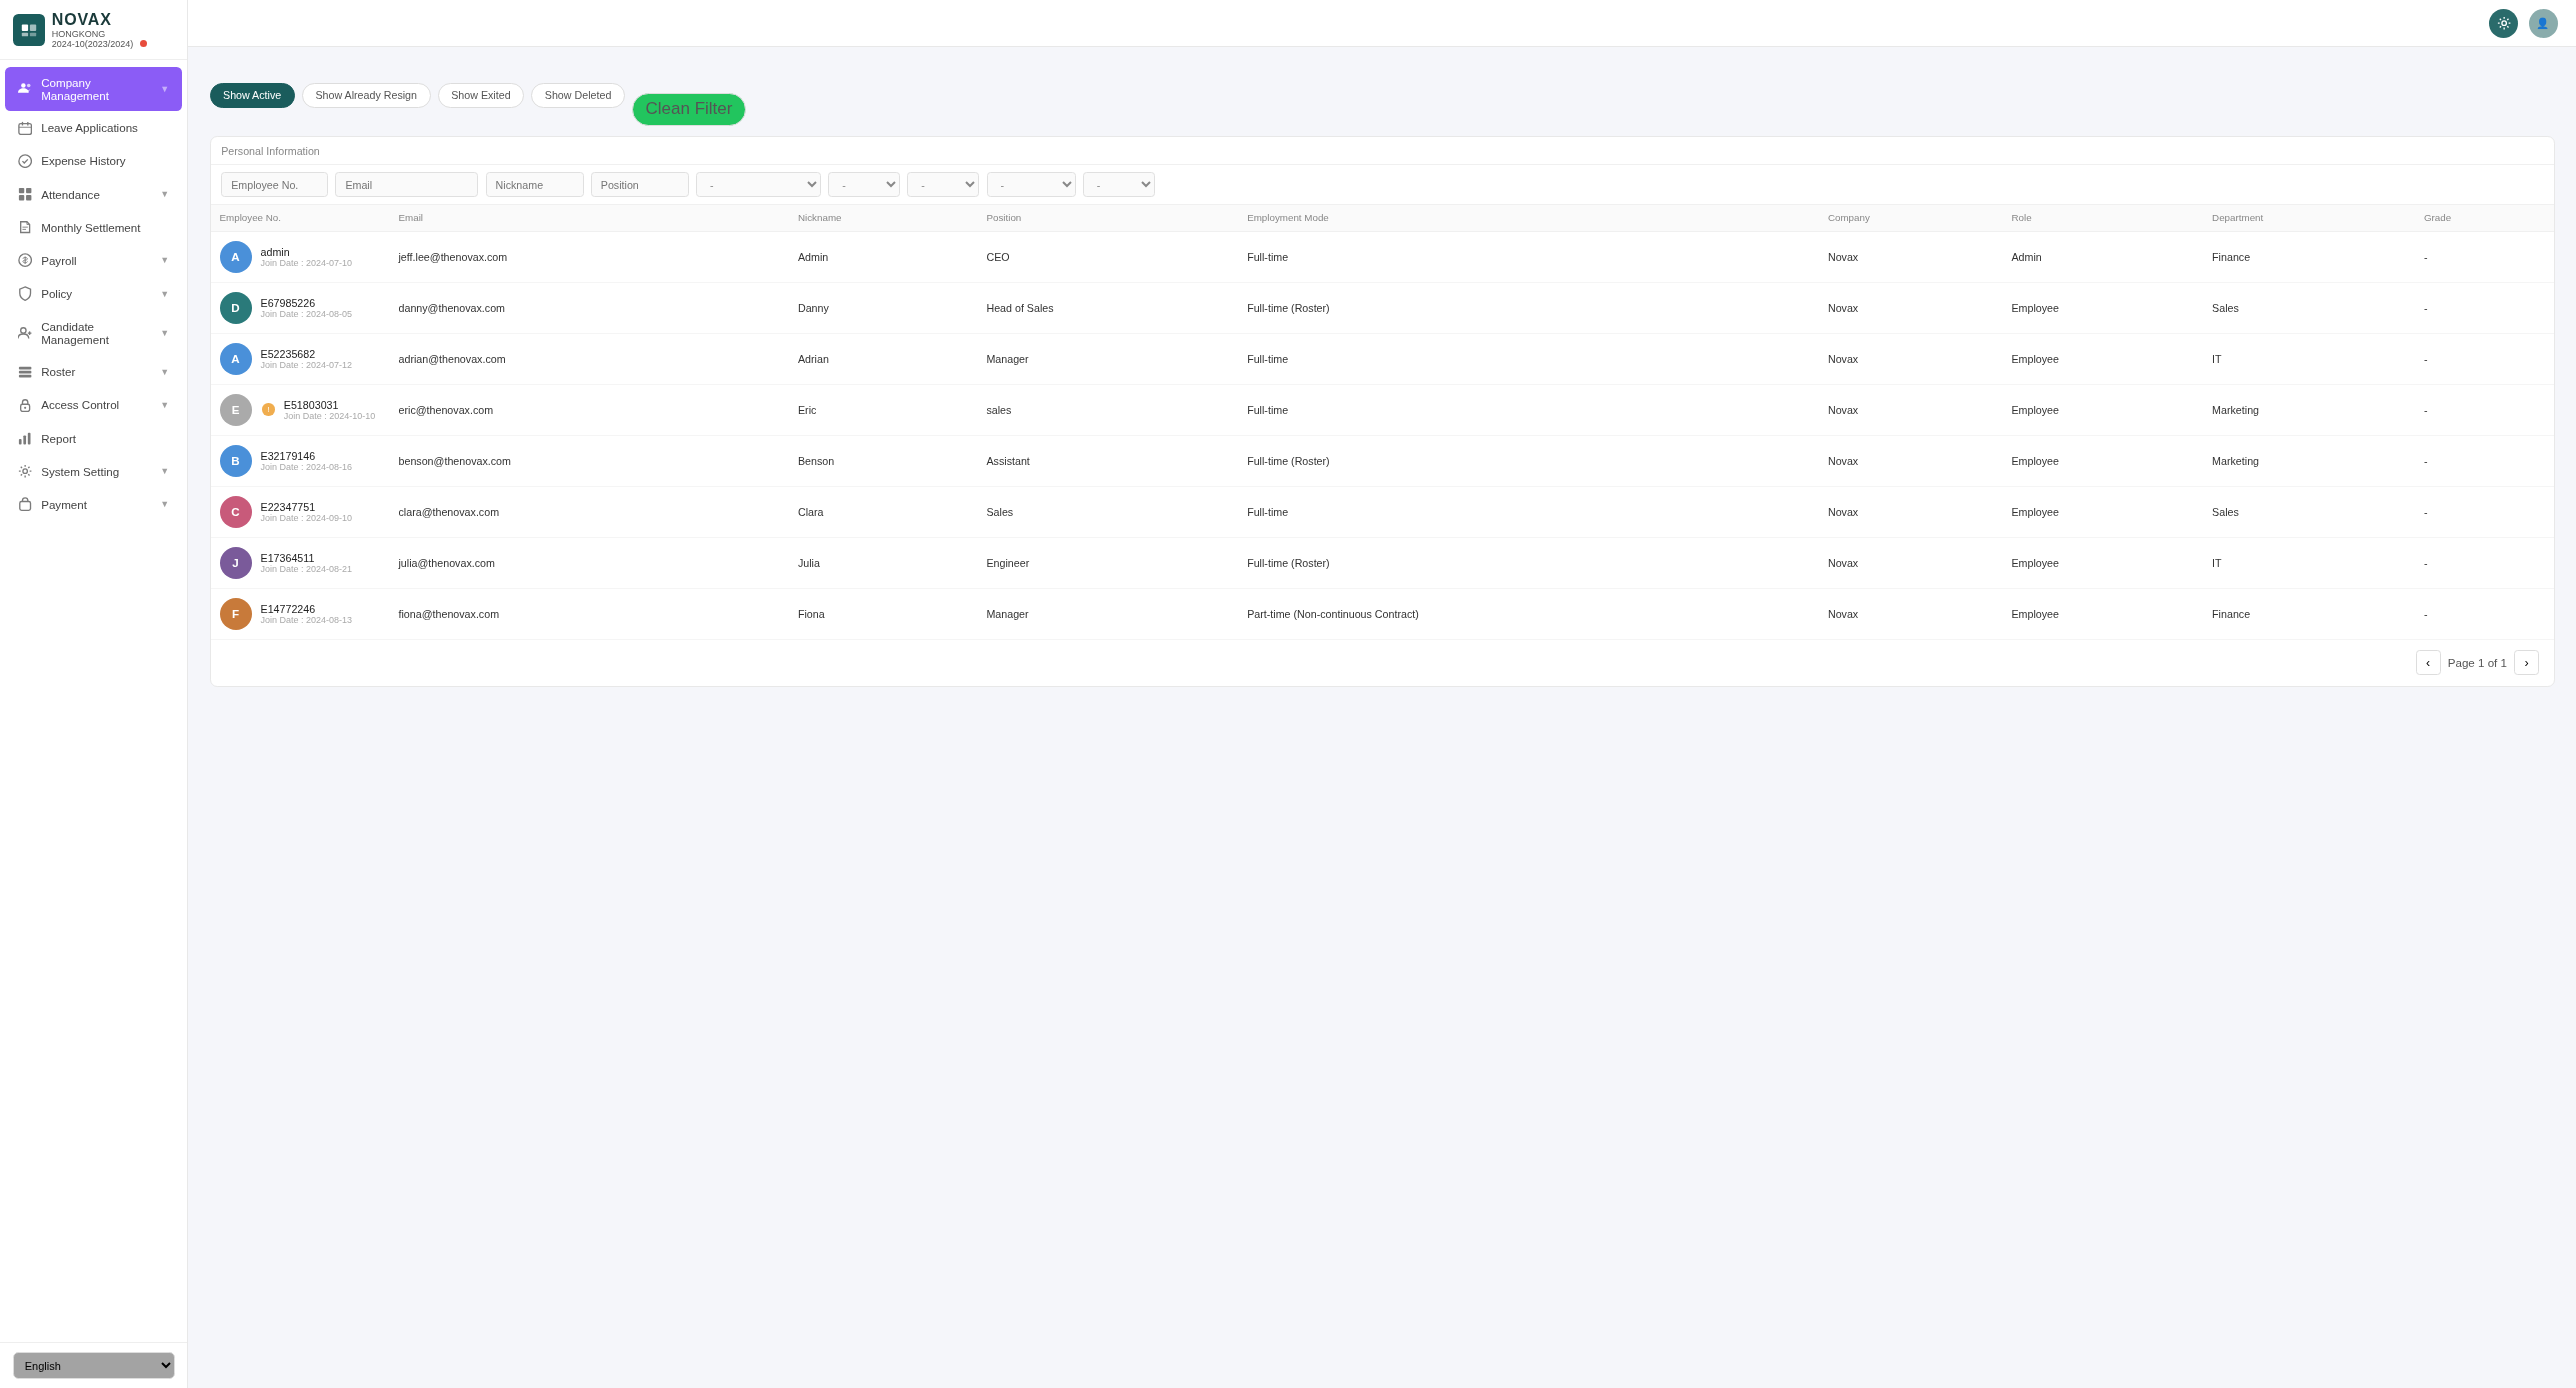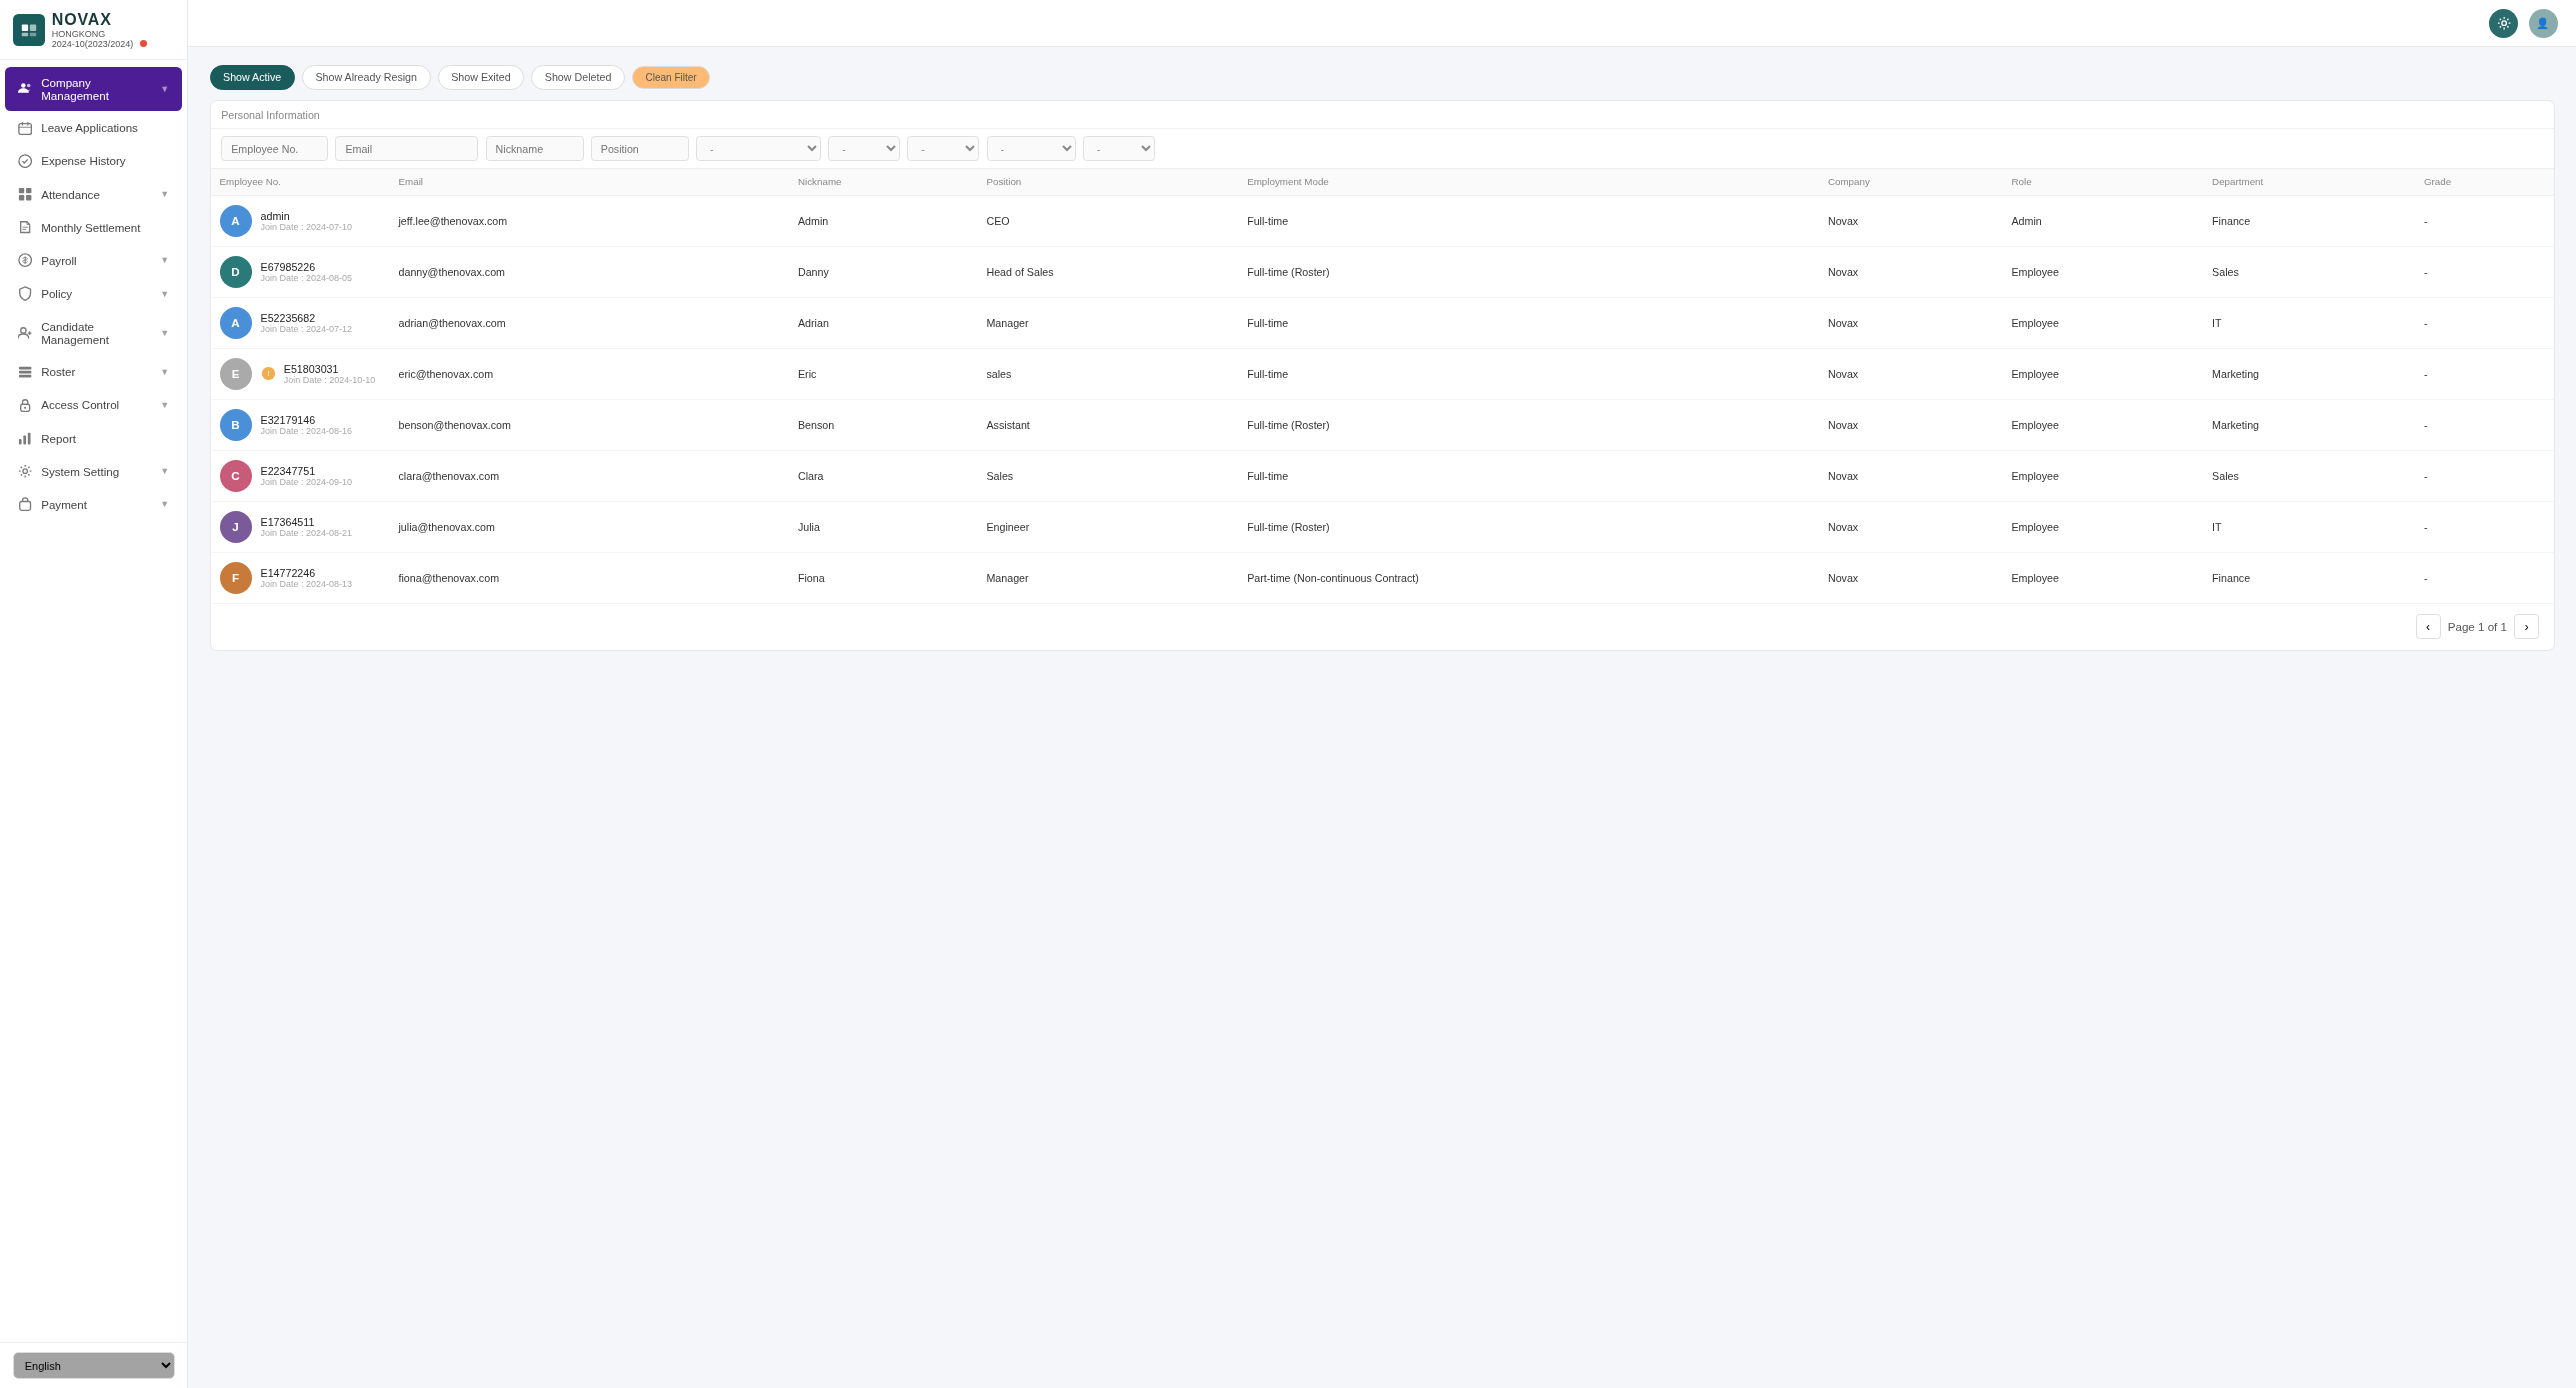--- a/index.html
+++ b/index.html
@@ -6,21 +6,21 @@
     body { font-family: -apple-system, BlinkMacSystemFont, 'Segoe UI', sans-serif; font-size: 11.6px; background: #f5f6fa; color: #333; display: flex; height: 100vh; overflow: hidden; }
 
     
     .sidebar { width: 188px; background: #fff; border-right: 0.9px solid #e8e8e8; display: flex; flex-direction: column; height: 100vh; flex-shrink: 0; }
     .sidebar-logo { padding: 10.7px 12.5px; display: flex; align-items: center; gap: 7.2px; border-bottom: 0.9px solid #eee; }
     .logo-text { display: flex; flex-direction: column; }
     .logo-brand { font-weight: 800; font-size: 16px; color: #1a3a3a; letter-spacing: 0.9px; }
     .logo-dot { width: 7.2px; height: 7.2px; background: #e74c3c; border-radius: 50%; display: inline-block; margin-left: 3.6px; }
     .sidebar-nav { flex: 1; overflow-y: auto; padding: 5.4px 0; }
     .nav-item { display: flex; align-items: center; gap: 9px; padding: 9px 12.5px; cursor: pointer; border-radius: 5.4px; margin: 0.9px 5.4px; color: #444; font-size: 11.6px; }
-    .nav-item.active { background: #4c1d95; color: #fff; }
+    .nav-item.active { background: #8b5cf6; color: #fff; }
     .nav-item .nav-icon { width: 14.3px; height: 14.3px; flex-shrink: 0; opacity: 0.7; }
     .nav-item.active .nav-icon { opacity: 1; }
     .nav-item .chevron { margin-left: auto; font-size: 9px; opacity: 0.5; }
     .sidebar-footer { padding: 9px 12.5px; border-top: 0.9px solid #eee; }
     .lang-select { width: 100%; padding: 5.4px 7.2px; border: 0.9px solid #ddd; border-radius: 5.4px; font-size: 11px; background: #a3a3a3; }
 
     
     .main { flex: 1; display: flex; flex-direction: column; overflow: hidden; }
     .topbar { background: #fff; border-bottom: 0.9px solid #e8e8e8; padding: 0 18px; height: 47px; display: flex; align-items: center; justify-content: space-between; }
     .topbar-right { display: flex; align-items: center; gap: 10.7px; }
@@ -31,21 +31,21 @@
     .page-header { display: flex; align-items: center; justify-content: space-between; margin-bottom: 14.3px; }
     .page-title { font-size: 18px; font-weight: 600; color: #222; }
     .header-actions { display: flex; align-items: center; gap: 9px; }
     .btn { display: flex; align-items: center; gap: 5.4px; padding: 6.3px 12.5px; border-radius: 5.4px; cursor: pointer; font-size: 11.6px; font-weight: 500; border: none; }
     .btn-outline { background: #fff; border: 0.9px solid #ccc; color: #333; }
     .btn-primary { background: #1a5c5c; color: #fff; }
 
     .filter-bar { display: flex; align-items: center; gap: 7.2px; margin-bottom: 10.7px; }
     .filter-btn { padding: 5.4px 12.5px; border-radius: 18px; border: 0.9px solid #ddd; background: #fff; cursor: pointer; font-size: 10.7px; color: #555; }
     .filter-btn.active { background: #1a5c5c; color: #fff; border-color: #1a5c5c; }
-    .filter-btn-clean { padding: 5.4px 12.5px; border-radius: 18px; border: 0.9px solid #ddd; background: #fdba74; cursor: pointer; font-size: 10px; color: #555; }
+    .filter-btn-clean { padding: 5.4px 12.5px; border-radius: 18px; border: 0.9px solid #ddd; background: #22c55e; cursor: pointer; font-size: 17px; color: #555; margin-top: 28px; }
 
     .table-container { background: #fff; border-radius: 7.2px; border: 0.9px solid #e8e8e8; overflow: hidden; }
     .filter-input { padding: 4.5px 9px; border: 0.9px solid #e0e0e0; border-radius: 3.6px; font-size: 10.7px; color: #888; outline: none; background: #fafafa; }
     .filter-select { padding: 4.5px 9px; border: 0.9px solid #e0e0e0; border-radius: 3.6px; font-size: 10.7px; color: #888; background: #fafafa; min-width: 72px; }
 
     table { width: 100%; border-collapse: collapse; }
     thead th { background: #fafafa; padding: 7.2px 9px; text-align: left; font-size: 9.8px; color: #888; font-weight: 500; border-bottom: 0.9px solid #f0f0f0; white-space: nowrap; }
     tbody tr { border-bottom: 0.9px solid #f5f5f5; }
     tbody td { padding: 9px 9px; font-size: 10.7px; color: #333; vertical-align: middle; }
     .emp-no { font-weight: 500; color: #222; font-size: 10.7px; }

